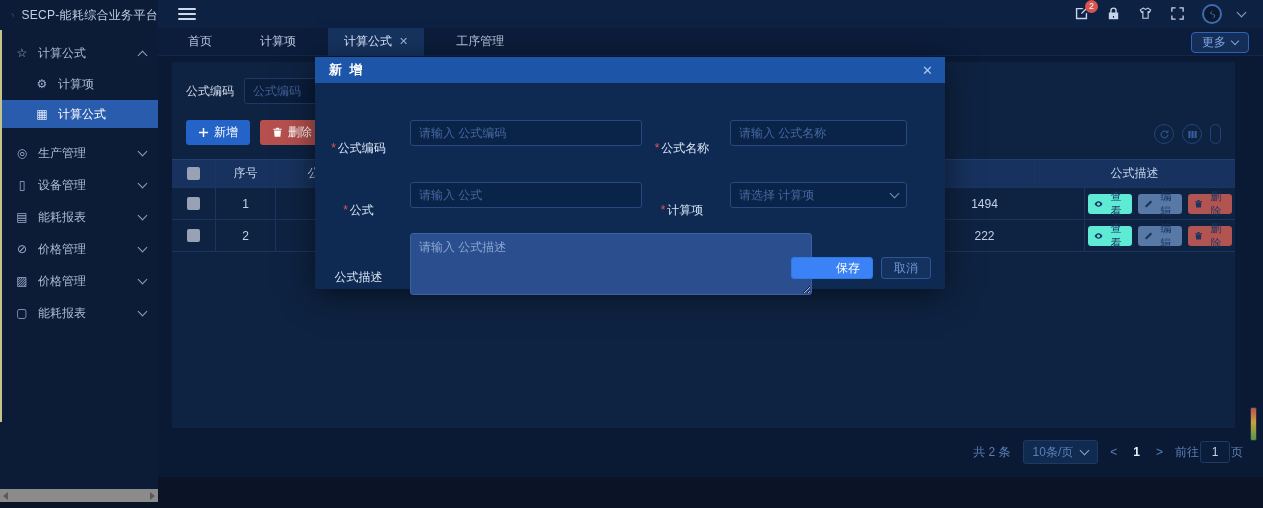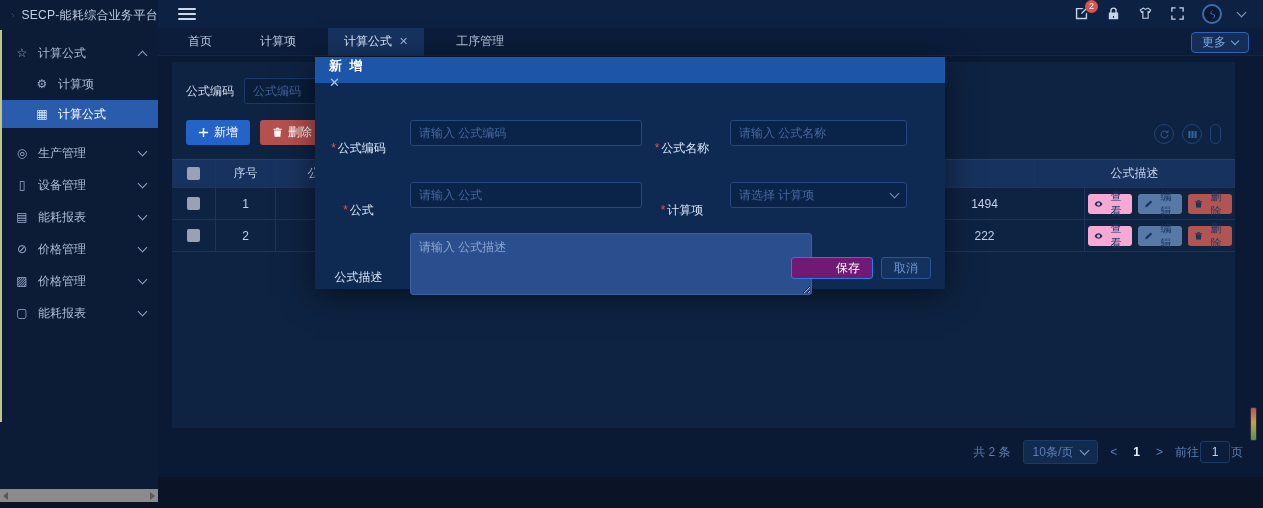--- a/index.html
+++ b/index.html
@@ -65,56 +65,56 @@
   .tr { display:flex; align-items:stretch; border-bottom:1px solid #1b3560; }
   .tr.head { background:#17325e; color:#c6d4ec; }
   .td { display:flex; align-items:center; justify-content:center; border-right:1px solid #1b3560; min-height:28px; padding:2px 0; }
   .tr.head .td { min-height:27px; }
   .tr.body .td { min-height:31px; }
   .td:first-child { border-left:none; }
   .c-check { width:44px; } .c-index { width:60px; } .c-code { width:112px; }
   .c-fill { flex:1; } .c-desc { width:200px; } .c-ops { width:150px; border-right:none; }
   .cb { width:13px; height:13px; background:#98a2b4; border-radius:2px; cursor:pointer; }
   .op-btn { height:20px; border:none; border-radius:3px; font-size:11px; font-family:inherit; color:#1b3560; display:flex; align-items:center; gap:3px; padding:0 6px; margin:0 3px; cursor:pointer; }
-  .op-view { background:#f9a8d4; } .op-edit { background:#5878a5; } .op-del { background:#b25452; }
+  .op-view { background:#5eead4; } .op-edit { background:#5878a5; } .op-del { background:#b25452; }
   .op-btn svg { width:10px; height:10px; }
 
   
   .pagination { position:absolute; right:20px; top:440px; display:flex; align-items:center; gap:12px; color:#5b7fb8; z-index:1; }
   .psize { display:flex; align-items:center; gap:8px; height:24px; padding:0 9px; background:#102a50; border:1px solid #1d3a66; border-radius:3px; cursor:pointer; }
   .pbtn { color:#5b7fb8; cursor:pointer; font-size:12px; }
   .pcur { color:#eaf1fc; font-weight:bold; padding:0 4px; }
   .goto-box { display:flex; align-items:center; gap:1px; }
   .goto-input { width:30px; height:22px; text-align:center; }
   .footer-strip { position:absolute; left:0; top:477px; width:1263px; height:31px; background:#0b1426; z-index:0; }
 
   
   .overlay-shadow { position:absolute; left:315px; top:57px; width:630px; height:232px; box-shadow:0 6px 30px rgba(0,0,0,.55); z-index:10; }
   .modal { position:absolute; left:0; top:0; width:630px; height:232px; background:#0e2a52; }
-  .modal-head { height:26px; background:#1d55a8; display:flex; align-items:flex-start; justify-content:space-between; padding:0 12px 0 14px;flex-direction:column; }
+  .modal-head { height:26px; background:#1d55a8; display:flex; align-items:center; justify-content:space-between; padding:0 12px 0 14px; }
   .modal-title { color:#ffffff; font-weight:bold; font-size:13px; letter-spacing:2px; }
   .modal-close { color:#a9c7f1; cursor:pointer; font-size:13px; }
   .form { position:relative; padding-top:12px; }
   .frow { display:flex; margin-top:14px; }
   .fitem { display:flex; align-items:center; }
   .flab { width:95px; text-align:center; color:#d8e4f5; padding-right:8px; white-space:nowrap;margin-top:31px; }
   .req { color:#e0554f; margin-right:2px; }
   .minput { width:232px; height:26px; background:#0a2348; border:1px solid #27497f; border-radius:3px; color:#c3d1e8; padding:0 8px; font-size:12px; font-family:inherit; }
   .minput::placeholder { color:#46689f; }
   .fitem.col2 .flab { width:88px; }
   .fitem.col2 .minput, .mselect { width:177px; }
   .mselect { height:26px; background:#0a2348; border:1px solid #27497f; border-radius:3px; display:flex; align-items:center; justify-content:space-between; padding:0 8px; color:#46689f; cursor:pointer; }
   .mselect .chev { border-color:#6f93c9; }
   .frow.ta { align-items:flex-start; }
   .frow.ta .flab { padding-top:5px; }
   .mtextarea { width:402px; height:62px; background:#2b4f8e; border:1px solid #3c619f; border-radius:3px; color:#dbe7fa; padding:5px 8px; font-size:12px; font-family:inherit; resize:both; }
   .mtextarea::placeholder { color:#8aa6d2; }
   .modal-foot { position:absolute; right:14px; bottom:10px; display:flex; gap:8px; }
   .mbtn { height:22px; padding:0 12px; border-radius:3px; font-size:12px; font-family:inherit; cursor:pointer; }
-  .mbtn-save { background:#701a75; border:1px solid #2d7ce2; color:#fff;padding-left:44px; }
+  .mbtn-save { background:#3b82f6; border:1px solid #2d7ce2; color:#fff;padding-left:44px; }
   .mbtn-cancel { background:#15315e; border:1px solid #2a5596; color:#6f97d4; }
 
   
   .mini-scroll { position:absolute; left:1250px; top:407px; width:7px; height:34px; border-radius:2px; border:1px solid #2a2f45; background:linear-gradient(180deg,#c0504a 0%,#c9a23c 45%,#4d9a46 100%); z-index:5; }
 </style>
 </head>
 <body>
 
 <div class="sidebar">
   <div class="logo-row">

